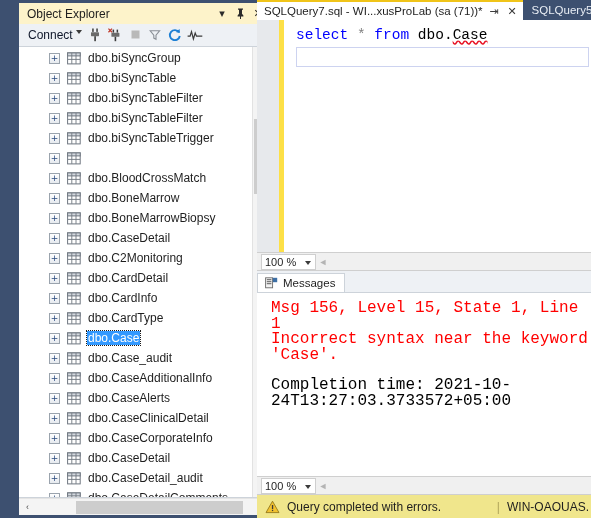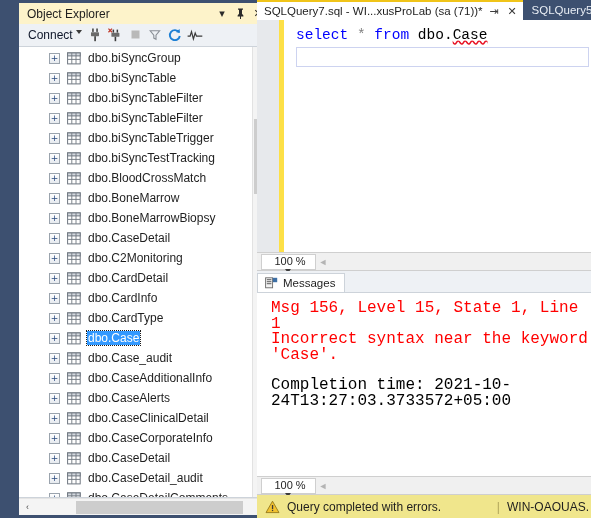--- a/index.html
+++ b/index.html
@@ -250,21 +250,20 @@
   .zoom-combo {
     display: flex; align-items: center;
     height: 16px;
     background: #ffffff;
     border: 1px solid #cfcfcf;
     width: 55px;
     font-size: 11px;
     padding-left: 3px;
     color: #1e1e1e;
     justify-content: space-between;
-    flex-direction: column;
   }
   .zoom-combo .caret-sm { margin-right: 4px; }
   .sb-left-arrow {
     width: 14px; display:flex; align-items:center; justify-content:center;
     color: #b4b4b4; font-size: 9px;
   }
 
   .results {
     flex: 1;
     background: #ffffff;
@@ -438,21 +437,20 @@
             </svg>
             <span class="node-label">dbo.biSyncTableTrigger</span>
           </div>
           <div class="node">
             <span class="exp">+</span>
             <svg class="tbl-ico" viewBox="0 0 14 13">
               <rect x="0.6" y="0.9" width="12.6" height="11" fill="#ffffff" stroke="#6f7780" stroke-width="1"></rect>
               <rect x="0.6" y="0.9" width="12.6" height="3" fill="#d3d8de" stroke="#6f7780" stroke-width="1"></rect>
               <path d="M4.8 1v10.8M9 1v10.8M1 7.4h12" stroke="#6f7780" stroke-width="0.9"></path>
             </svg>
-            <span class="node-label">dbo.biSyncTestTracking</span>
           </div>
           <div class="node">
             <span class="exp">+</span>
             <svg class="tbl-ico" viewBox="0 0 14 13">
               <rect x="0.6" y="0.9" width="12.6" height="11" fill="#ffffff" stroke="#6f7780" stroke-width="1"></rect>
               <rect x="0.6" y="0.9" width="12.6" height="3" fill="#d3d8de" stroke="#6f7780" stroke-width="1"></rect>
               <path d="M4.8 1v10.8M9 1v10.8M1 7.4h12" stroke="#6f7780" stroke-width="0.9"></path>
             </svg>
             <span class="node-label">dbo.BloodCrossMatch</span>
           </div>

